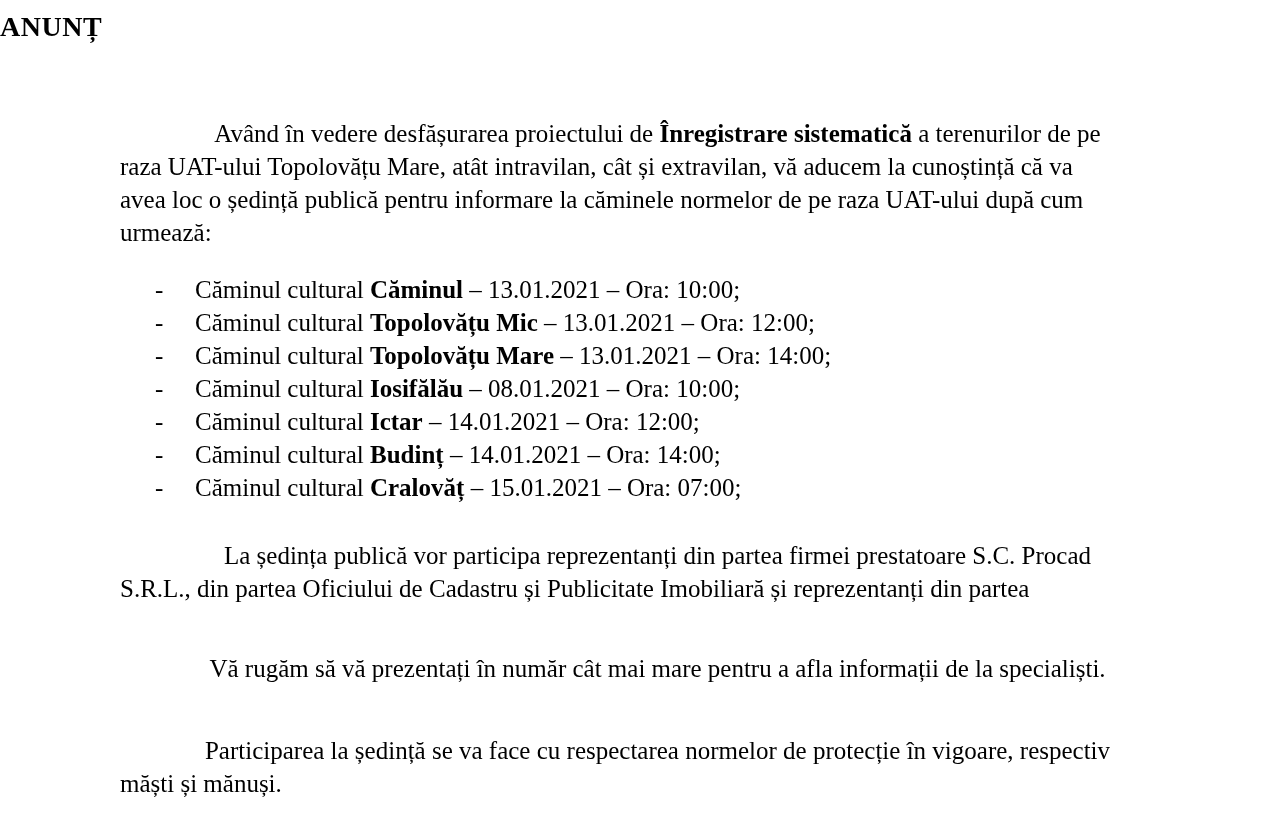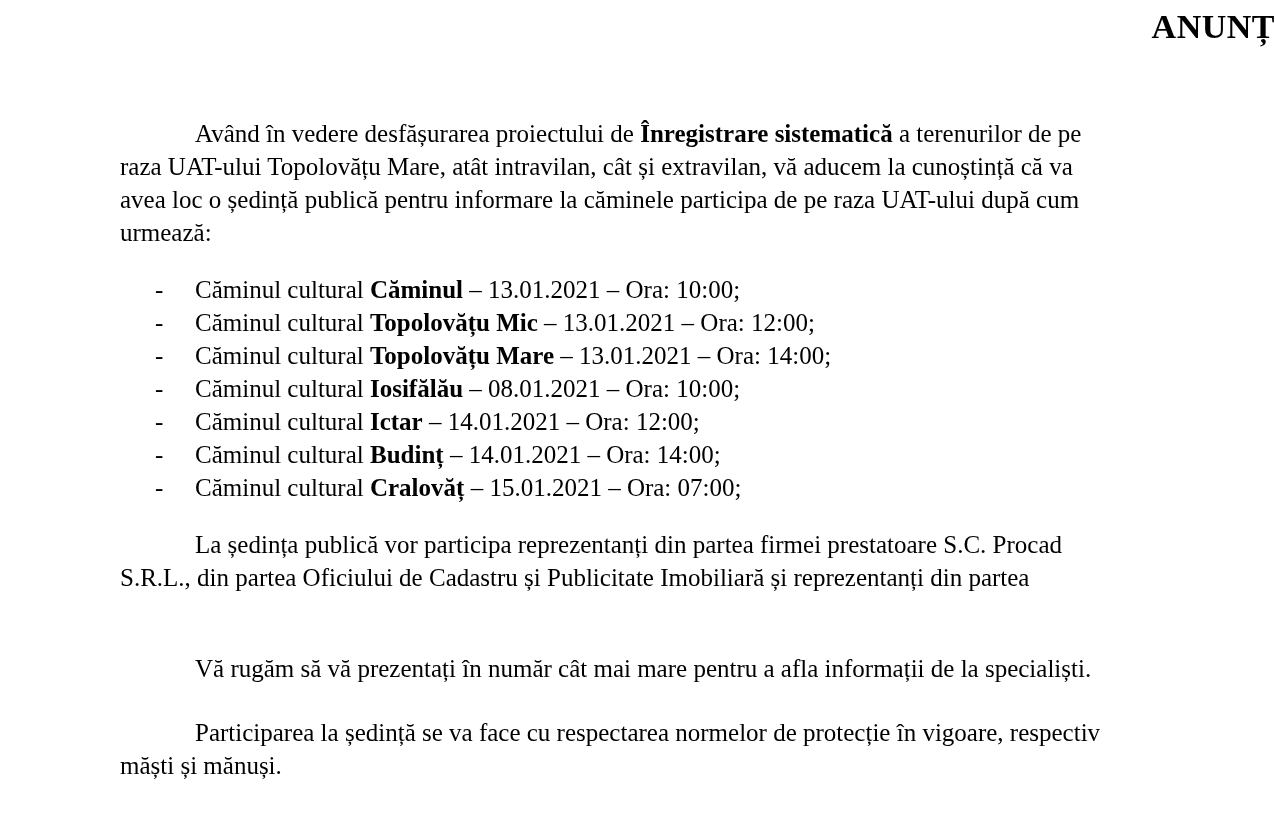--- a/index.html
+++ b/index.html
@@ -13,33 +13,33 @@
     font-family: "Liberation Serif", "DejaVu Serif", serif;
     font-size: 25px;
     line-height: 33px;
     overflow: hidden;
   }
   .doc-title {
     position: absolute;
     top: 9px;
     left: 0;
     width: 1275px;
-    text-align: right;
+    text-align: left;
     font-weight: bold;
-    font-size: 34px;
+    font-size: 28px;
     line-height: 36px;
     letter-spacing: 0.5px;
   }
   .block {
     position: absolute;
     left: 120px;
     width: 1000px;
   }
   .line { white-space: nowrap; }
-  .indent { text-indent: 75px; }
+  .indent { text-indent: 75px; text-align: center; }
   .list-item {
     position: relative;
     padding-left: 75px;
     white-space: nowrap;
   }
   .bullet {
     position: absolute;
     left: 35px;
     top: 0;
   }
@@ -48,41 +48,41 @@
 </head>
 <body>
 
 <div class="page">
 
   <div class="doc-title">ANUNȚ</div>
 
   <div class="block" style="top:117px">
     <div class="line indent"><span>Având în vedere desfășurarea proiectului de </span><b>Înregistrare sistematică</b><span> a terenurilor de pe</span></div>
     <div class="line">raza UAT-ului Topolovățu Mare, atât intravilan, cât și extravilan, vă aducem la cunoștință că va</div>
-    <div class="line">avea loc o ședință publică pentru informare la căminele participa de pe raza UAT-ului după cum</div>
+    <div class="line">avea loc o ședință publică pentru informare la căminele normelor de pe raza UAT-ului după cum</div>
     <div class="line">urmează:</div>
   </div>
 
   <div class="block" style="top:273px">
     <div class="list-item"><span class="bullet">-</span><span>Căminul cultural </span><b>Căminul</b><span> – 13.01.2021 – Ora: 10:00;</span></div>
     <div class="list-item"><span class="bullet">-</span><span>Căminul cultural </span><b>Topolovățu Mic</b><span> – 13.01.2021 – Ora: 12:00;</span></div>
     <div class="list-item"><span class="bullet">-</span><span>Căminul cultural </span><b>Topolovățu Mare</b><span> – 13.01.2021 – Ora: 14:00;</span></div>
     <div class="list-item"><span class="bullet">-</span><span>Căminul cultural </span><b>Iosifălău</b><span> – 08.01.2021 – Ora: 10:00;</span></div>
     <div class="list-item"><span class="bullet">-</span><span>Căminul cultural </span><b>Ictar</b><span> – 14.01.2021 – Ora: 12:00;</span></div>
     <div class="list-item"><span class="bullet">-</span><span>Căminul cultural </span><b>Budinț</b><span> – 14.01.2021 – Ora: 14:00;</span></div>
     <div class="list-item"><span class="bullet">-</span><span>Căminul cultural </span><b>Cralovăț</b><span> – 15.01.2021 – Ora: 07:00;</span></div>
   </div>
 
-  <div class="block" style="top:528px">
+  <div class="block" style="top:539px">
     <div class="line indent">La ședința publică vor participa reprezentanți din partea firmei prestatoare S.C. Procad</div>
     <div class="line">S.R.L., din partea Oficiului de Cadastru și Publicitate Imobiliară și reprezentanți din partea</div>
   </div>
 
   <div class="block" style="top:652px">
     <div class="line indent">Vă rugăm să vă prezentați în număr cât mai mare pentru a afla informații de la specialiști.</div>
   </div>
 
-  <div class="block" style="top:716px">
+  <div class="block" style="top:734px">
     <div class="line indent">Participarea la ședință se va face cu respectarea normelor de protecție în vigoare, respectiv</div>
     <div class="line">măști și mănuși.</div>
   </div>
 
 </div>
 
 </body></html>

